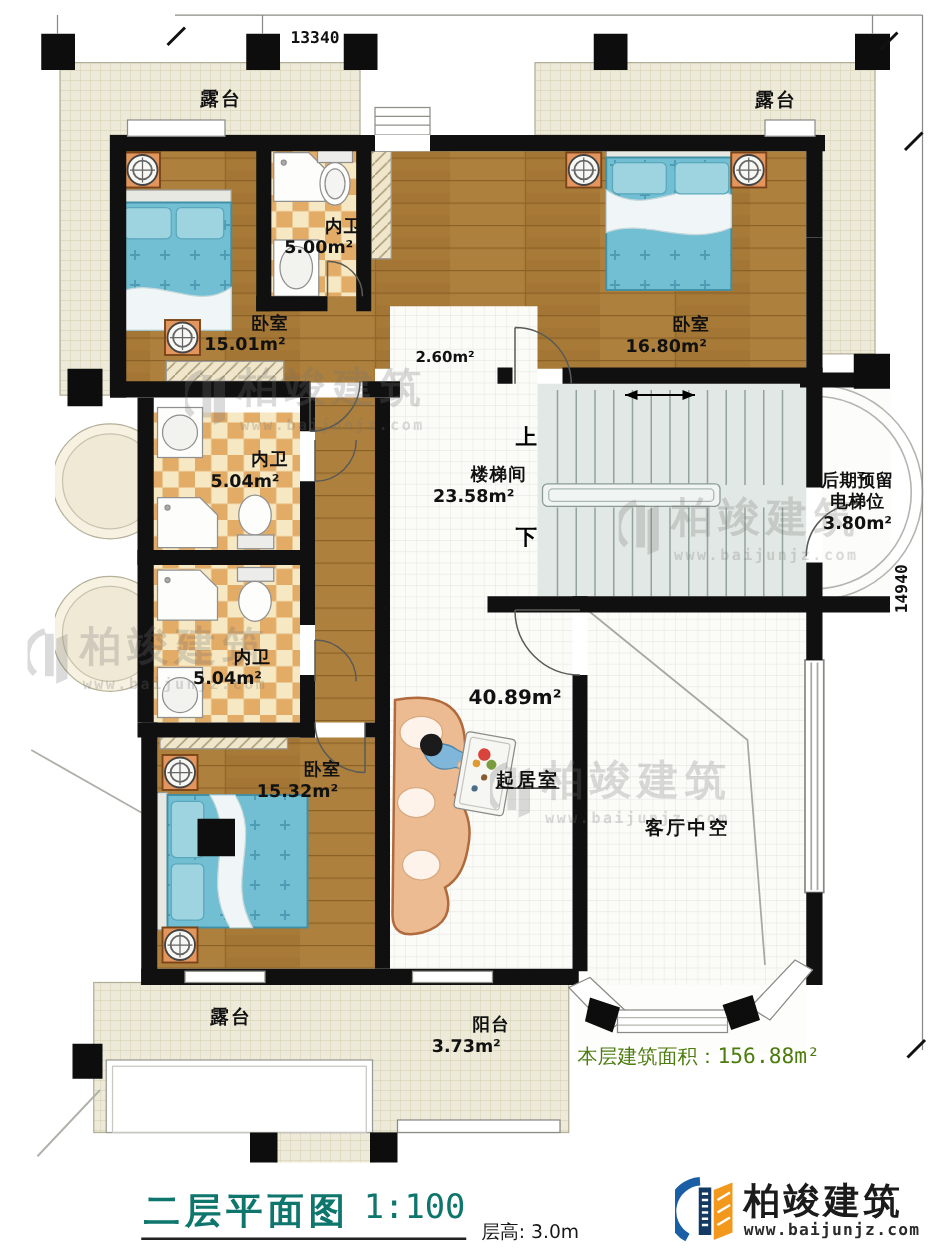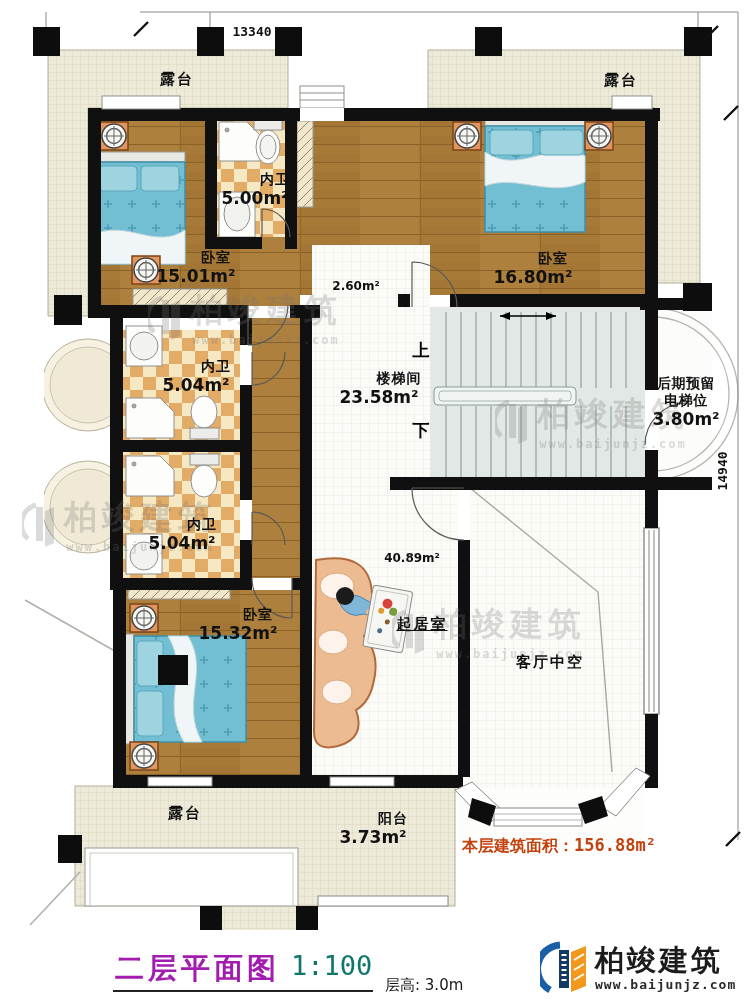--- a/index.html
+++ b/index.html
@@ -3,35 +3,35 @@
 <meta charset="utf-8">
 <style>
   html,body{margin:0;padding:0;background:#ffffff;}
   #canvas{position:relative;width:742px;height:1005px;background:#ffffff;overflow:hidden;
           font-family:"DejaVu Sans",sans-serif;}
   #plan-svg{position:absolute;left:0;top:0;}
   .rlabel{position:absolute;transform:translate(-50%,-50%);text-align:center;color:#111;
           font-weight:bold;line-height:1.2;white-space:nowrap;z-index:30;}
   .rlabel .nm{display:block;font-size:14px;letter-spacing:1px;margin-left:40px;}
   .rlabel .nm2{display:block;font-size:14px;letter-spacing:0.5px;}
-  .rlabel .ar{display:block;font-size:17px;}
+  .rlabel .ar{display:block;font-size:14px;}
   .rlabel.big .nm{font-size:15px;letter-spacing:2px;}
   .dim{position:absolute;transform:translate(-50%,-50%);font-family:"DejaVu Sans Mono",monospace;
        font-weight:bold;font-size:13px;color:#111;z-index:30;}
   .dim.vert{transform:translate(-50%,-50%) rotate(-90deg);}
   .updown{position:absolute;transform:translate(-50%,-50%);font-size:17px;font-weight:bold;color:#000;z-index:30;}
   .wm{position:absolute;display:flex;align-items:center;gap:8px;z-index:25;pointer-events:none;}
   .wm .col{display:flex;flex-direction:column;align-items:center;}
   .wm .t{font-size:33px;font-weight:bold;letter-spacing:5px;color:rgba(115,115,115,0.26);}
   .wm .u{font-size:12px;font-weight:bold;letter-spacing:2px;color:rgba(115,115,115,0.26);
          font-family:"DejaVu Sans Mono",monospace;}
-  .area-note{position:absolute;left:462px;top:835px;font-size:16px;font-weight:bold;color:#c2410c;z-index:30;}
+  .area-note{position:absolute;left:462px;top:835px;font-size:16px;font-weight:normal;color:#4d7c0f;z-index:30;}
   .area-note .val{font-size:17px;font-family:"DejaVu Sans Mono",monospace;}
   .titleblock{position:absolute;left:0;top:938px;width:750px;height:67px;z-index:40;}
-  .title-cn{position:absolute;left:115px;top:11px;font-size:29px;font-weight:bold;letter-spacing:4px;color:#a21caf;}
+  .title-cn{position:absolute;left:115px;top:11px;font-size:29px;font-weight:bold;letter-spacing:4px;color:#0f766e;}
   .title-scale{position:absolute;left:291px;top:12px;font-size:27px;font-weight:500;color:#0f766e;
                font-family:"DejaVu Sans Mono",monospace;}
   .title-underline{position:absolute;left:113px;top:52px;width:260px;height:2px;background:#222;}
   .floor-h{position:absolute;left:385px;top:38px;font-size:15px;font-weight:normal;color:#161616;}
   .logo{position:absolute;left:540px;top:0px;display:flex;align-items:center;gap:7px;}
   .logo .txt{display:flex;flex-direction:column;line-height:1;}
   .logo .nm{font-size:29px;font-weight:bold;color:#1b1b1b;letter-spacing:3px;}
   .logo .web{font-size:13px;font-weight:bold;color:#2a2a2a;letter-spacing:1px;margin-top:3px;
              font-family:"DejaVu Sans Mono",monospace;}
 </style>
@@ -416,21 +416,21 @@
   <span class="nm">内卫</span>
   <span class="ar">5.04m²</span>
     </div>
 
 <div class="rlabel" style="left:238px;top:625px;">
   <span class="nm">卧室</span>
   <span class="ar">15.32m²</span>
     </div>
 
 <div class="rlabel" style="left:412px;top:558px;">
-  <span class="ar" style="font-size:12px;">40.89m²</span>
+  <span class="ar" style="font-size:16px;">40.89m²</span>
     </div>
 <div class="rlabel big" style="left:402px;top:624px;text-decoration:underline;">
   <span class="nm">起居室</span>
     </div>
 
 <div class="rlabel big" style="left:530px;top:662px;">
   <span class="nm">客厅中空</span>
     </div>
 
 <div class="rlabel big" style="left:165px;top:813px;">

